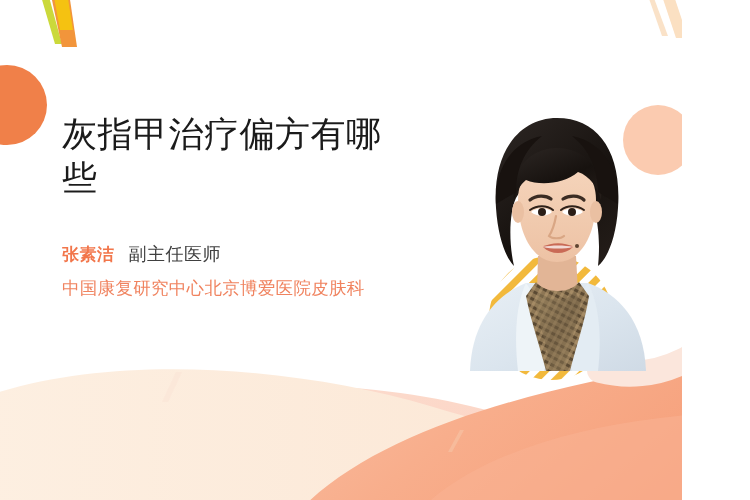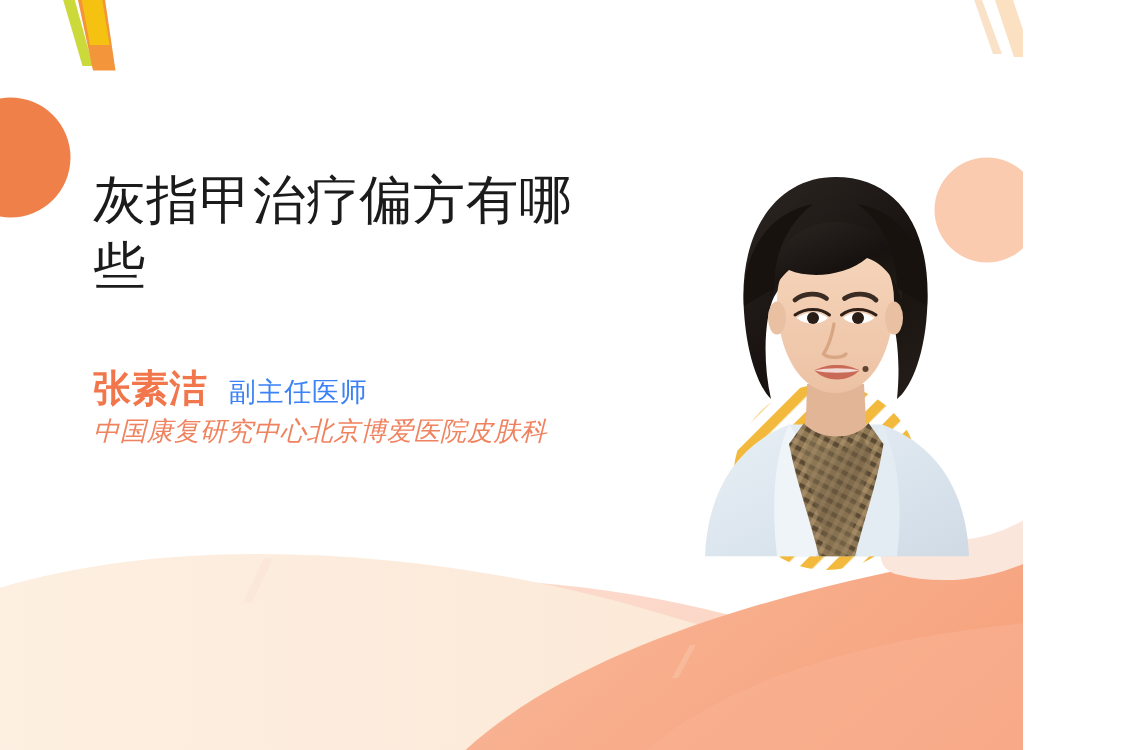--- a/index.html
+++ b/index.html
@@ -49,40 +49,40 @@
   }
 
   .doctor-line {
     margin-top: 42px;
     display: flex;
     align-items: baseline;
     gap: 14px;
   }
 
   .doctor-name {
-    font-size: 25px;
+    font-size: 17px;
     font-weight: 700;
     color: #f2764b;
     letter-spacing: 0.5px;
   }
 
   .doctor-rank {
     font-size: 18px;
     font-weight: 400;
-    color: #3b82f6;
+    color: #404040;
     letter-spacing: 0.5px;
   }
 
   .doctor-affiliation {
+    margin-top: 10px;
     font-size: 17.5px;
     line-height: 1.45;
     color: #f0835f;
     letter-spacing: 0.3px;
     max-width: 330px;
-    font-style: italic;
   }
 
   
   .portrait-wrap {
     position: absolute;
     left: 452px;
     top: 96px;
     width: 210px;
     height: 275px;
     z-index: 30;

